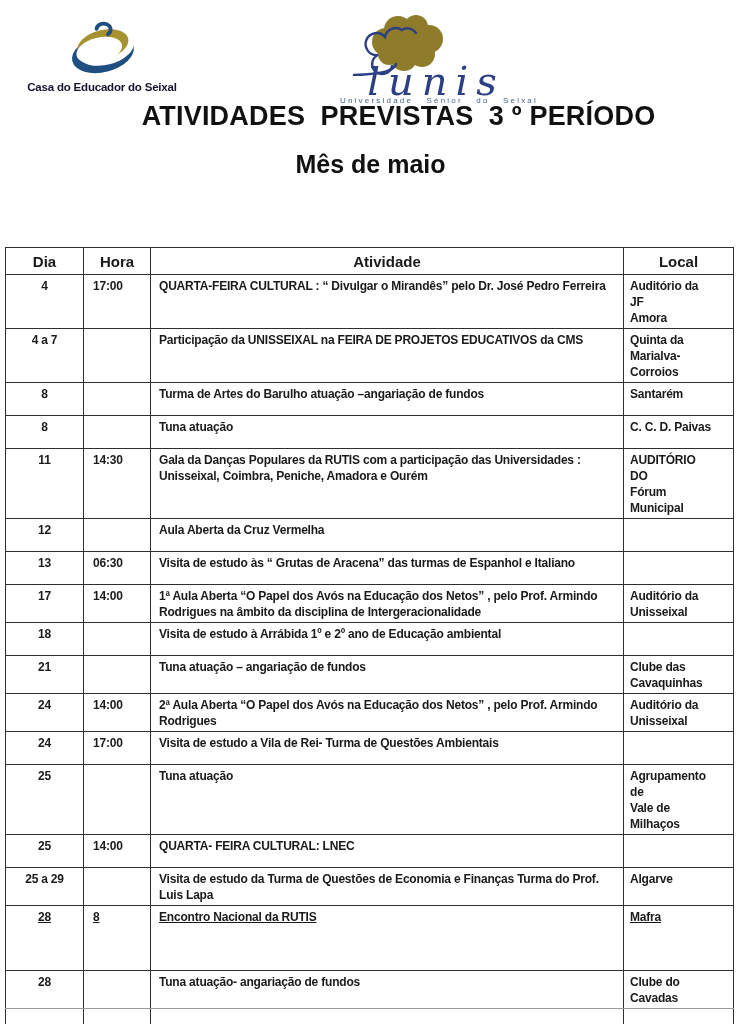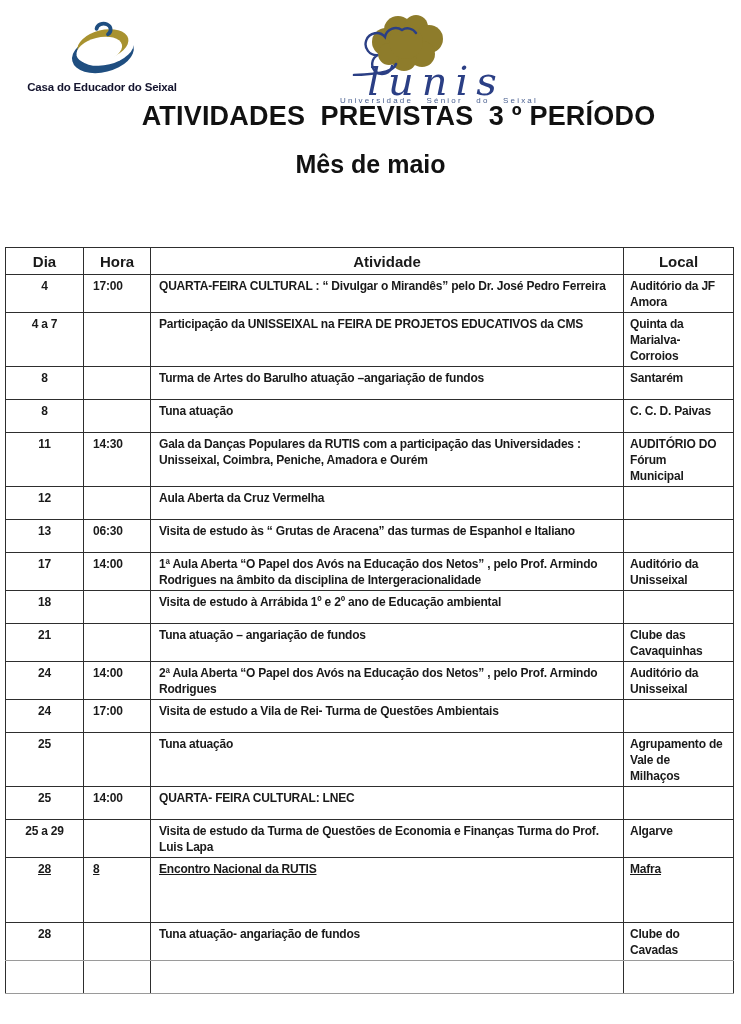--- a/index.html
+++ b/index.html
@@ -50,21 +50,21 @@
     font-size:12px;line-height:16px;letter-spacing:-0.2px;height:27px;
     padding:3px 4px 2px 4px;
   }
   .schedule .col-dia{width:78px;}
   .schedule .col-hora{width:67px;}
   .schedule .col-atividade{width:473px;}
   .schedule .col-local{width:110px;}
   .schedule td:nth-child(1){text-align:center;}
   .schedule td:nth-child(2){padding-left:9px;}
   .schedule td:nth-child(3){padding-left:8px;padding-right:5px;}
-  .schedule td:nth-child(4){padding-left:6px;padding-right:3px;white-space:pre-line;}
+  .schedule td:nth-child(4){padding-left:6px;padding-right:19px;white-space:pre-line;}
   
   .schedule tbody tr:nth-child(15) td{height:31px;}
   .schedule tbody tr:nth-child(16) td{height:59px;text-decoration:underline;}
   .schedule tbody tr:nth-child(17) td{height:31px;}
   
   .schedule tbody tr:nth-child(18) td{border-bottom-color:#9a9a9a;}
   .schedule tbody tr:nth-last-child(-n+2) td{
     border-top-color:#9a9a9a;border-bottom-color:#9a9a9a;
   }
 </style>

